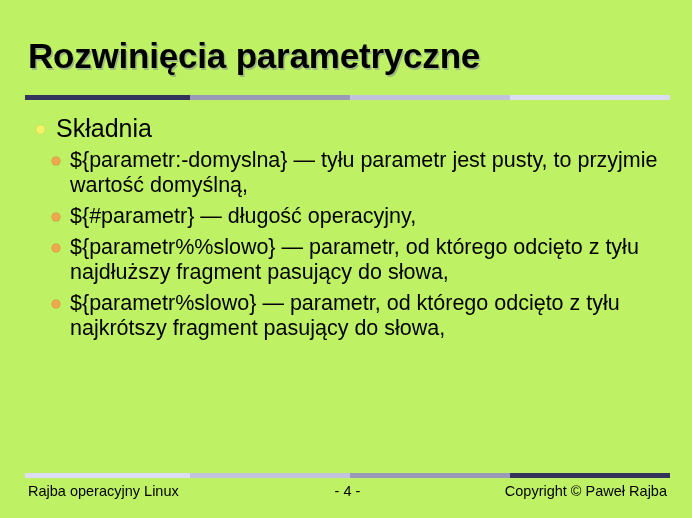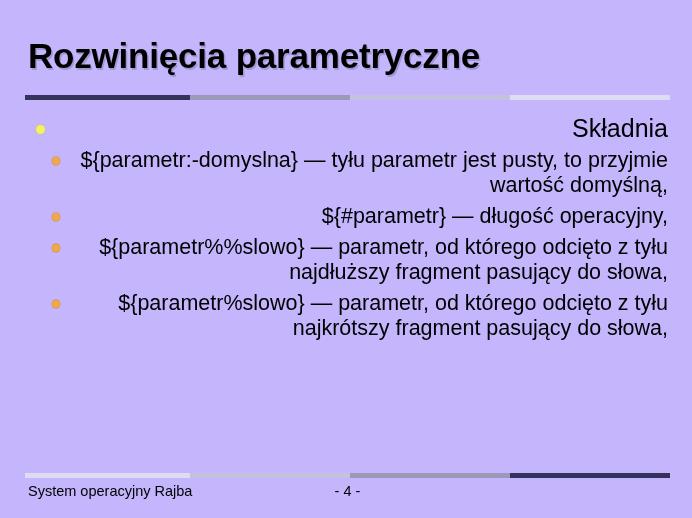--- a/index.html
+++ b/index.html
@@ -10,21 +10,21 @@
     width: 692px;
     height: 518px;
     background: #e7e7fa;
     font-family: "Liberation Sans", sans-serif;
     overflow: hidden;
   }
   .slide {
     position: relative;
     width: 692px;
     height: 518px;
-    background: #c4b5fd;
+    background: #bef264;
     box-sizing: border-box;
   }
 
   
   .title {
     position: absolute;
     left: 28px;
     top: 36px;
     width: 640px;
     font-size: 35px;
@@ -61,21 +61,20 @@
   .rule-bottom .seg2 { background: #c2c2de; }
   .rule-bottom .seg3 { background: #9a9ab8; }
   .rule-bottom .seg4 { background: #33335c; }
 
   
   .content {
     position: absolute;
     left: 28px;
     top: 114px;
     width: 640px;
-    text-align: right;
   }
 
   .bullet-l1 {
     position: relative;
     padding-left: 28px;
     font-size: 25px;
     color: #000000;
     line-height: 1.18;
     margin-bottom: 4px;
   }
@@ -190,17 +189,18 @@
   </div>
 
   <div class="rule rule-bottom">
     <span class="seg1"></span>
     <span class="seg2"></span>
     <span class="seg3"></span>
     <span class="seg4"></span>
   </div>
 
   <div class="footer">
-    <span class="f-left">System operacyjny Rajba</span>
+    <span class="f-left">Rajba operacyjny Linux</span>
     <span class="f-center">- 4 -</span>
+    <span class="f-right">Copyright © Paweł Rajba</span>
   </div>
 
 </div>
 
 </body></html>

